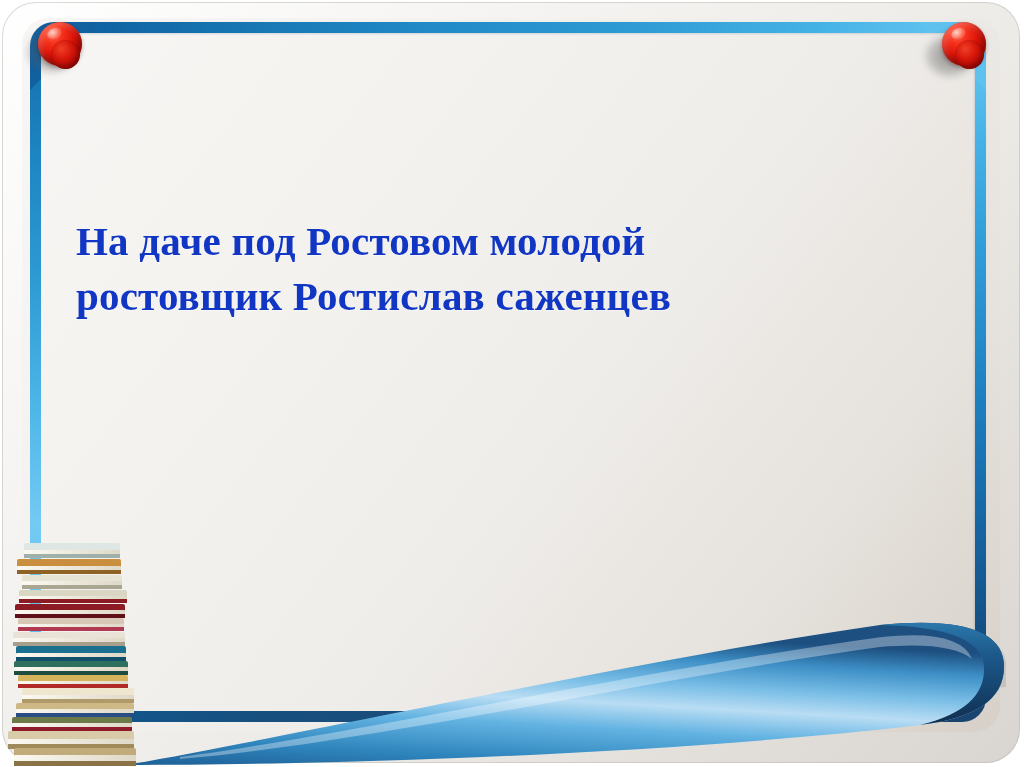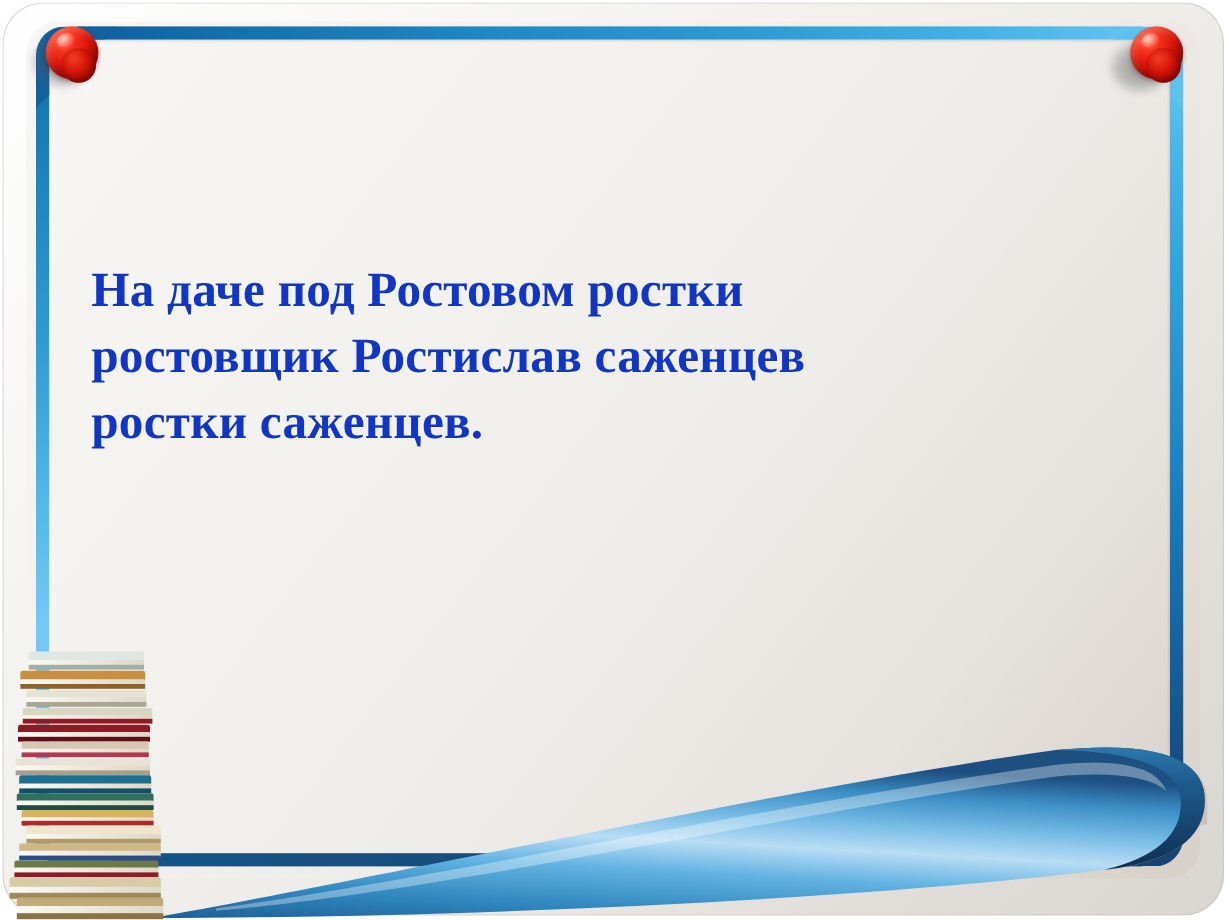--- a/index.html
+++ b/index.html
@@ -245,23 +245,22 @@
     <div class="edge edge-right"></div>
     <div class="edge edge-bottom"></div>
     <div class="edge edge-left"></div>
     <div class="corner corner-tl"></div>
     <div class="corner corner-tr"></div>
     <div class="corner corner-br"></div>
     <div class="corner corner-bl"></div>
   </div>
 
   <div class="quote">
-    <div>На даче под Ростовом ростки</div>
+    <div>На даче под Ростовом молодой</div>
     <div>ростовщик Ростислав саженцев</div>
-    <div>ростки саженцев.</div>
   </div>
 
   <div class="curl-wrap">
     <svg viewBox="0 0 904 200" preserveAspectRatio="none">
       <defs>
         <linearGradient id="curlGrad" x1="0" y1="1" x2="0.35" y2="0">
           <stop offset="0%" stop-color="#1d5f96"></stop>
           <stop offset="18%" stop-color="#2f86bd"></stop>
           <stop offset="40%" stop-color="#63b3e2"></stop>
           <stop offset="56%" stop-color="#b9ddf4"></stop>

